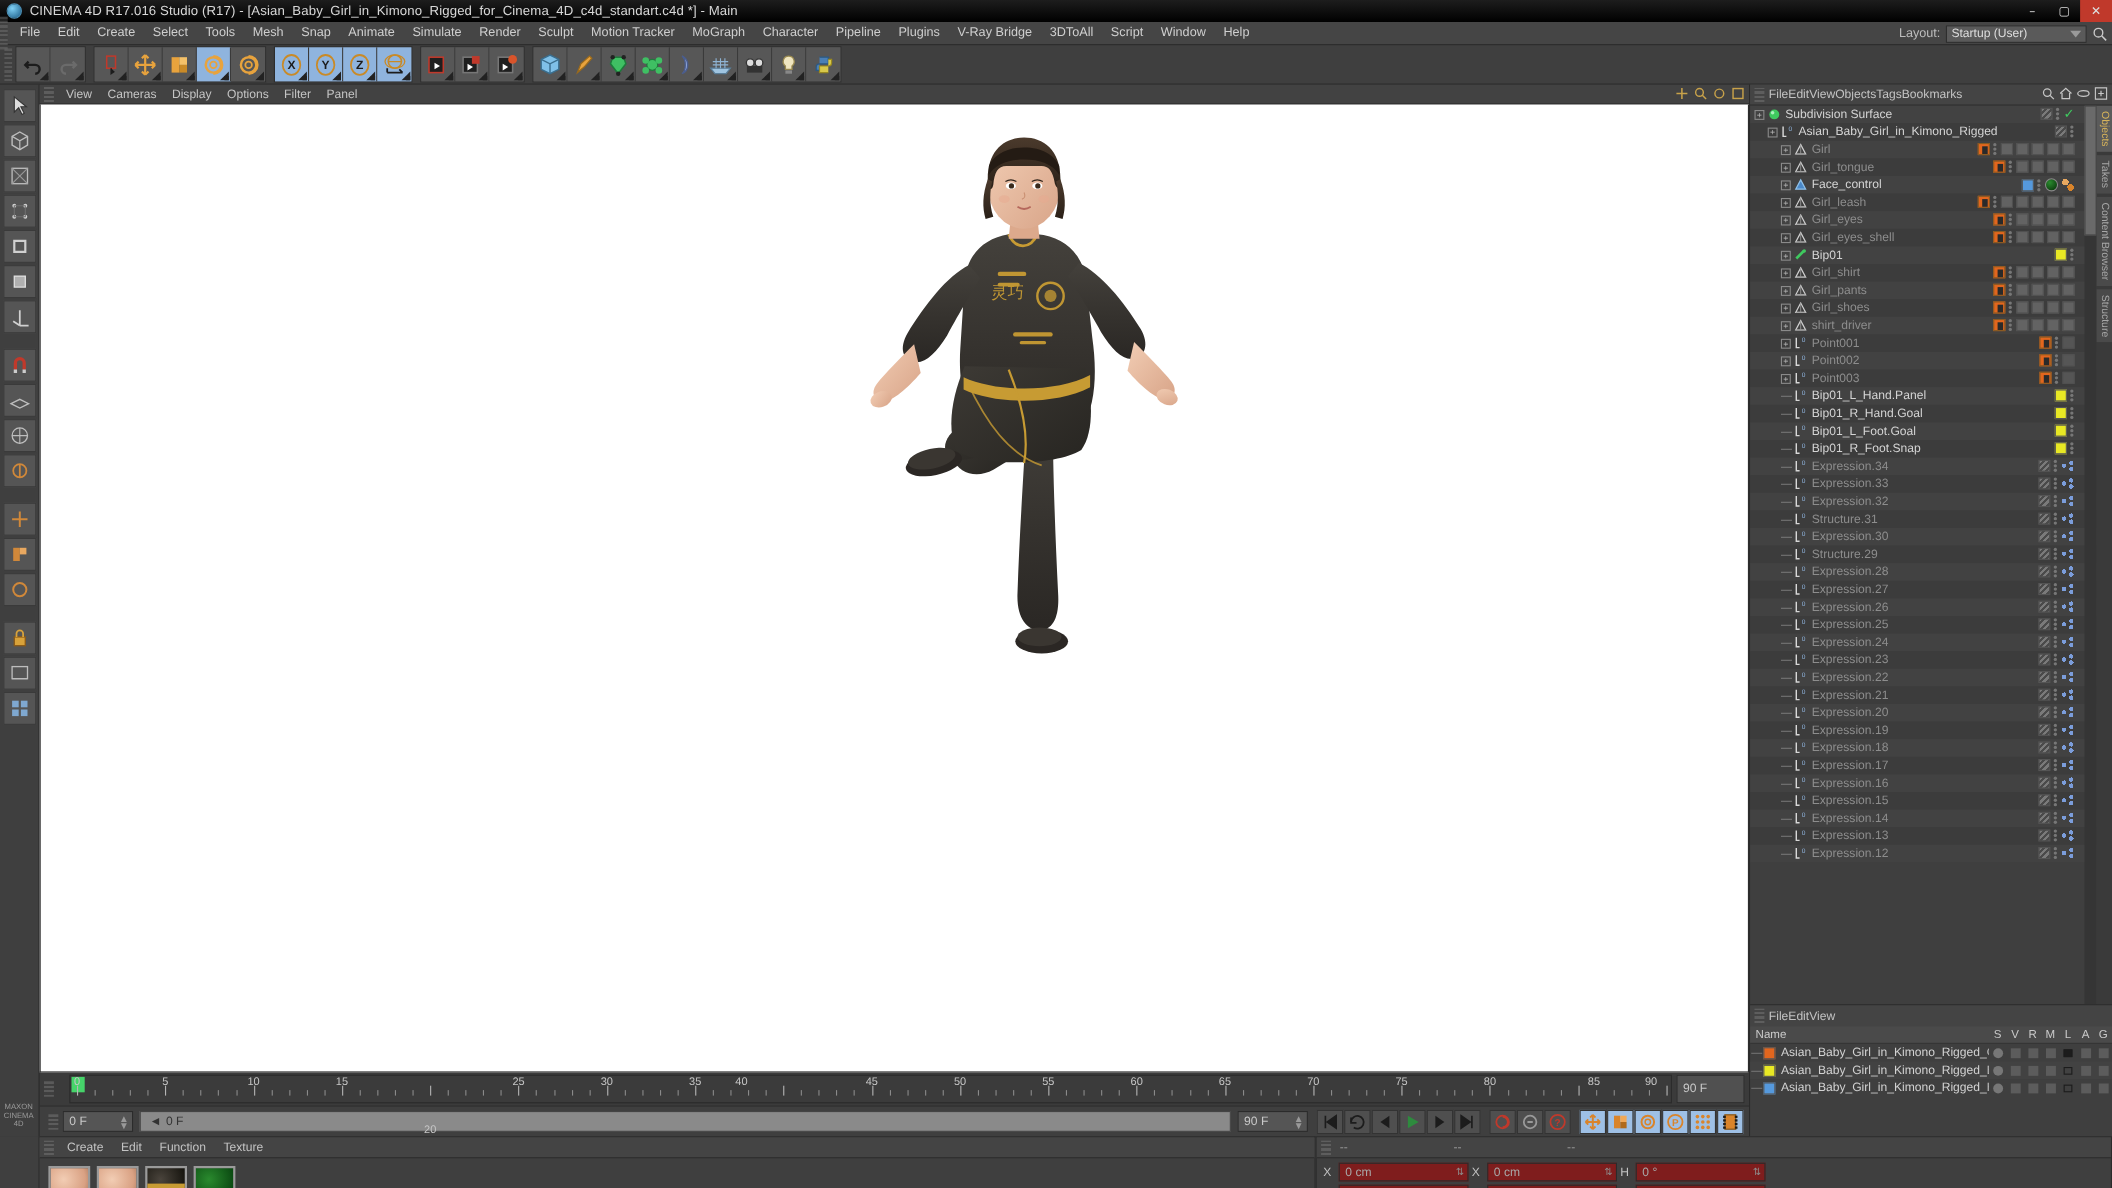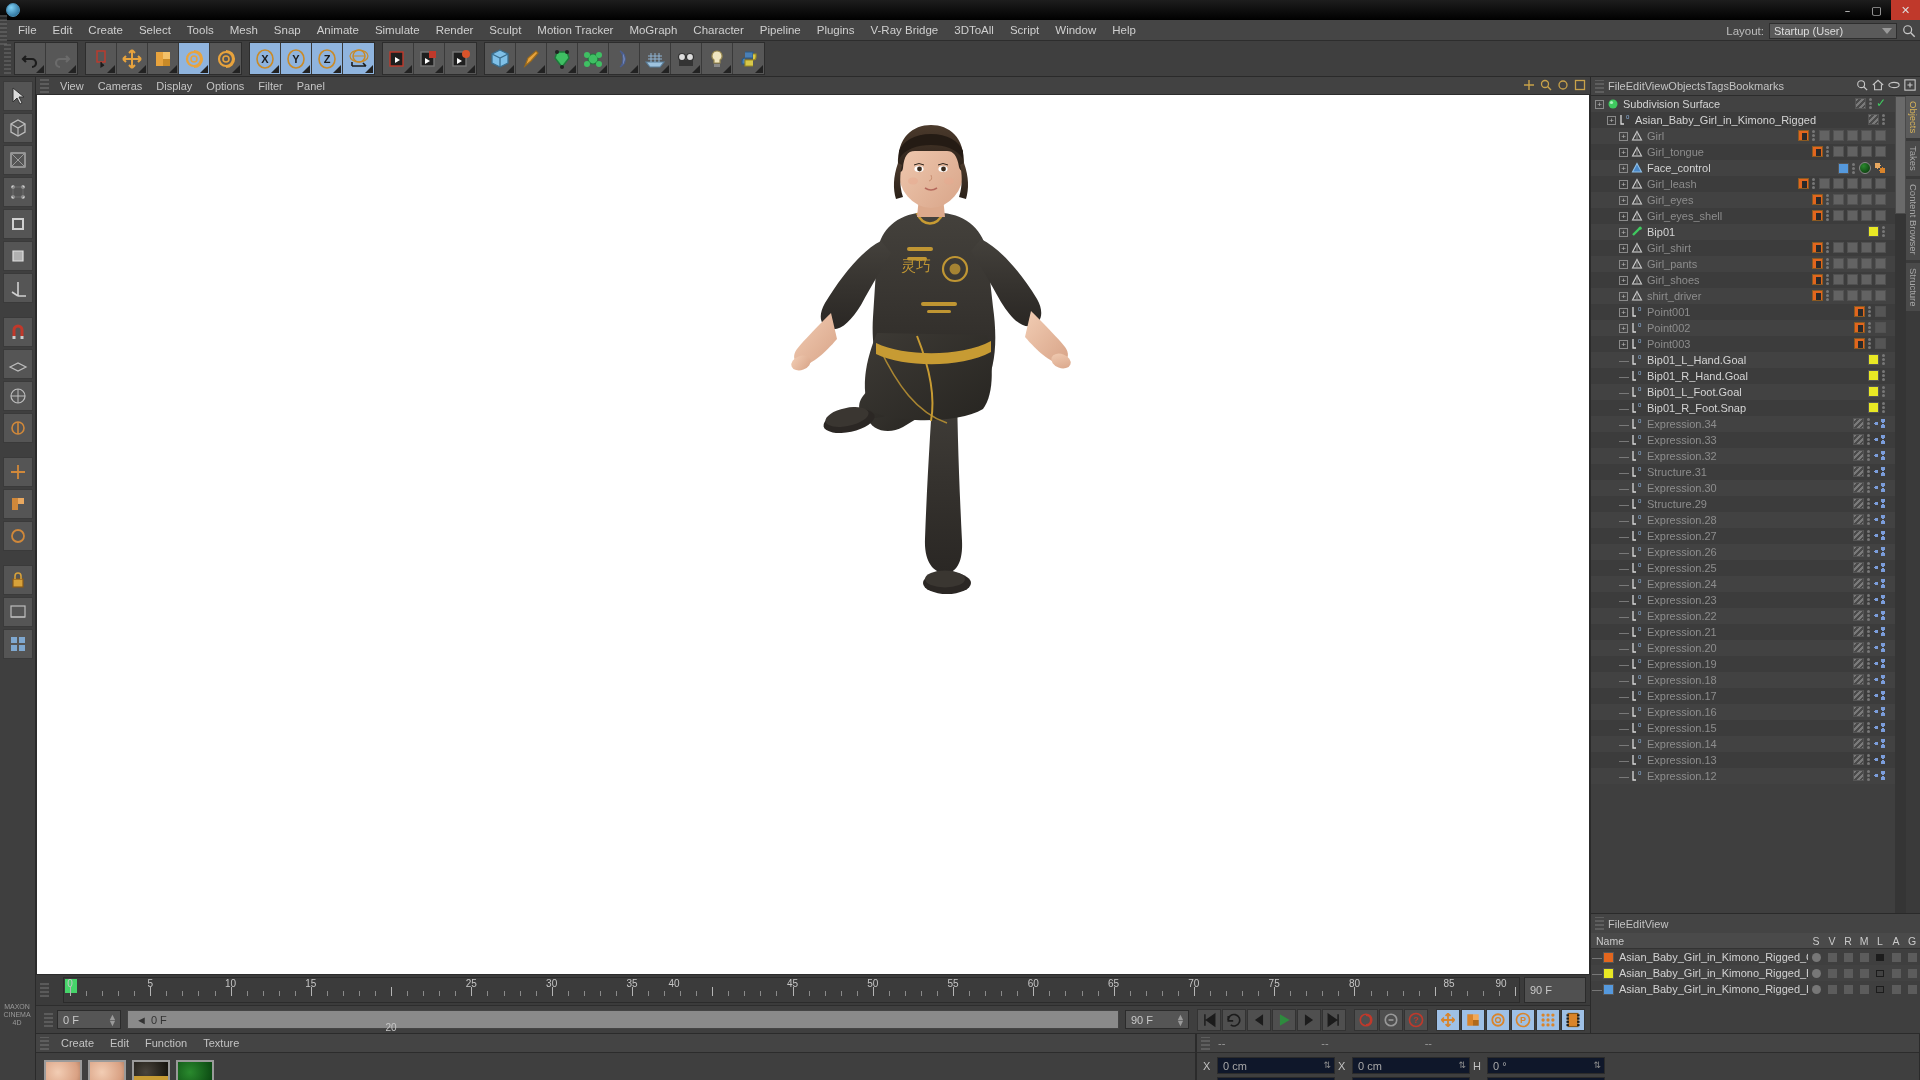--- a/index.html
+++ b/index.html
@@ -103,21 +103,21 @@
   .panelbar .mi { padding:0 8px; line-height:19px; }
   .pgrip { width:9px; height:13px; margin:0 4px;
     background:repeating-linear-gradient(0deg,#6f6f6f 0 2px,#444 2px 4px); opacity:.6; }
   #matlist { display:flex; gap:6px; padding:7px 8px; }
   .mat { width:38px; }
   .mat .sw { width:38px; height:38px; border:2px solid #9a9a9a; background:#222; }
   #coords { flex:1; background:#3f3f3f; border:1px solid #2b2b2b; }
   #coordbody { padding:4px 6px; }
   .crow { display:flex; align-items:center; gap:3px; margin-bottom:3px; }
   .crow .ax { width:11px; color:#c2c2c2; font-size:11px; }
-  .cfield { width:118px; height:17px; background:#0f172a; border:1px solid #2b2b2b;
+  .cfield { width:118px; height:17px; background:#7f1d1d; border:1px solid #2b2b2b;
     color:#a8a8a8; font-size:11px; display:flex; align-items:center; padding-left:5px; position:relative; }
   .cfield .sp { position:absolute; right:3px; top:2px; color:#8e8e8e; font-size:9px; }
 
   
   #right { width:330px; display:flex; flex-direction:column; background:#3a3a3a;
     border-left:1px solid #2a2a2a; }
   #omgr { flex:1; background:#3f3f3f; display:flex; flex-direction:column; min-height:0; }
   #omgrbar { height:19px; background:#444; display:flex; align-items:center; color:#c3c3c3;
     font-size:11px; border-bottom:1px solid #2c2c2c; position:relative; }
   #omgrbar .ico { position:absolute; right:4px; top:2px; display:flex; gap:4px; align-items:center; }
@@ -156,20 +156,21 @@
   .lrow .dash { width:12px; color:#888; text-align:center; font-size:10px; }
   .lrow .csw { width:11px; height:11px; margin-right:5px; border:1px solid #555; }
   .lrow .nm { flex:1; white-space:nowrap; overflow:hidden; }
   .lrow .c { width:16px; display:flex; align-items:center; justify-content:center; }
 </style>
 </head>
 <body>
 
 <div id="titlebar">
   <div class="c4d-logo"></div>
+  <div class="ttl">CINEMA 4D R17.016 Studio (R17) - [Asian_Baby_Girl_in_Kimono_Rigged_for_Cinema_4D_c4d_standart.c4d *] - Main</div>
   <div id="wbtns">
     <div>–</div>
     <div>▢</div>
     <div class="cls">✕</div>
   </div>
 </div>
 
 <div id="menubar">
   <div class="tgrip"></div>
   <div id="menuitems" style="display:flex">
@@ -1202,21 +1203,21 @@
                 <span class="tagico" style="background: rgb(92, 92, 92);"></span>
               </div>
             </div>
             <div class="orow">
               <span class="ind" style="width: 28px;"></span>
               <span style="width: 12px; color: rgb(138, 138, 138); font-size: 10px;">—</span>
               <span class="oicon"><svg width="12" height="12" viewBox="0 0 12 12">
                   <path d="M2 1 V10 H5" fill="none" stroke="#d8d8d8" stroke-width="1.3"></path>
                   <text x="7" y="5" font-size="6" fill="#8fb4de" font-family="Liberation Sans, sans-serif">0</text>
                 </svg></span>
-              <span class="oname">Bip01_L_Hand.Goal</span>
+              <span class="oname">Bip01_L_Hand.Panel</span>
               <div class="otags">
                 <span class="swbox" style="background: rgb(232, 232, 36);"></span>
                 <span class="dots">
                   <i></i>
                   <i></i>
                   <i></i>
                 </span>
               </div>
             </div>
             <div class="orow">

